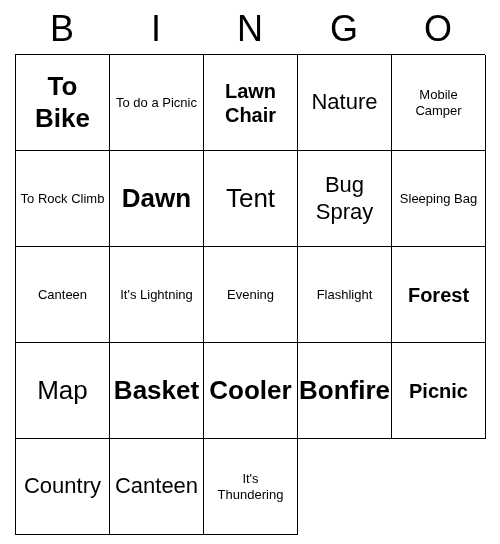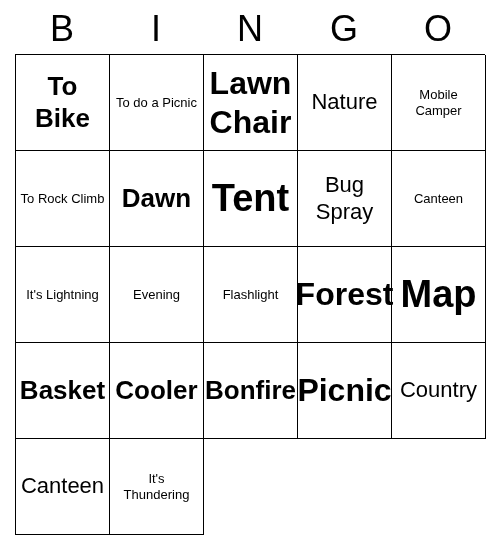--- a/index.html
+++ b/index.html
@@ -64,27 +64,27 @@
     .size-md {
       font-size: 22px;
     }
 
     .size-lg {
       font-size: 26px;
       font-weight: bold;
     }
 
     .size-xl {
-      font-size: 32px;
+      font-size: 20px;
       font-weight: bold;
     }
 
     .size-xxl {
-      font-size: 38px;
-      font-weight: bold;
+      font-size: 26px;
+      font-weight: normal;
     }
   </style>
 </head>
 <body>
 
 <div class="bingo-header">
 <span class="bingo-letter">B</span>
     <span class="bingo-letter">I</span>
     <span class="bingo-letter">N</span>
     <span class="bingo-letter">G</span>
@@ -111,20 +111,23 @@
       <span class="cell-text size-sm">To Rock Climb</span>
     </div>
     <div class="bingo-cell">
       <span class="cell-text size-lg">Dawn</span>
     </div>
     <div class="bingo-cell">
       <span class="cell-text size-xxl">Tent</span>
     </div>
     <div class="bingo-cell">
       <span class="cell-text size-md">Bug Spray</span>
+    </div>
+    <div class="bingo-cell">
+      <span class="cell-text size-sm">Sleeping Bag</span>
     </div>
     <div class="bingo-cell">
       <span class="cell-text size-sm">Canteen</span>
     </div>
     <div class="bingo-cell">
       <span class="cell-text size-sm">It's Lightning</span>
     </div>
     <div class="bingo-cell">
       <span class="cell-text size-sm">Evening</span>
     </div>

